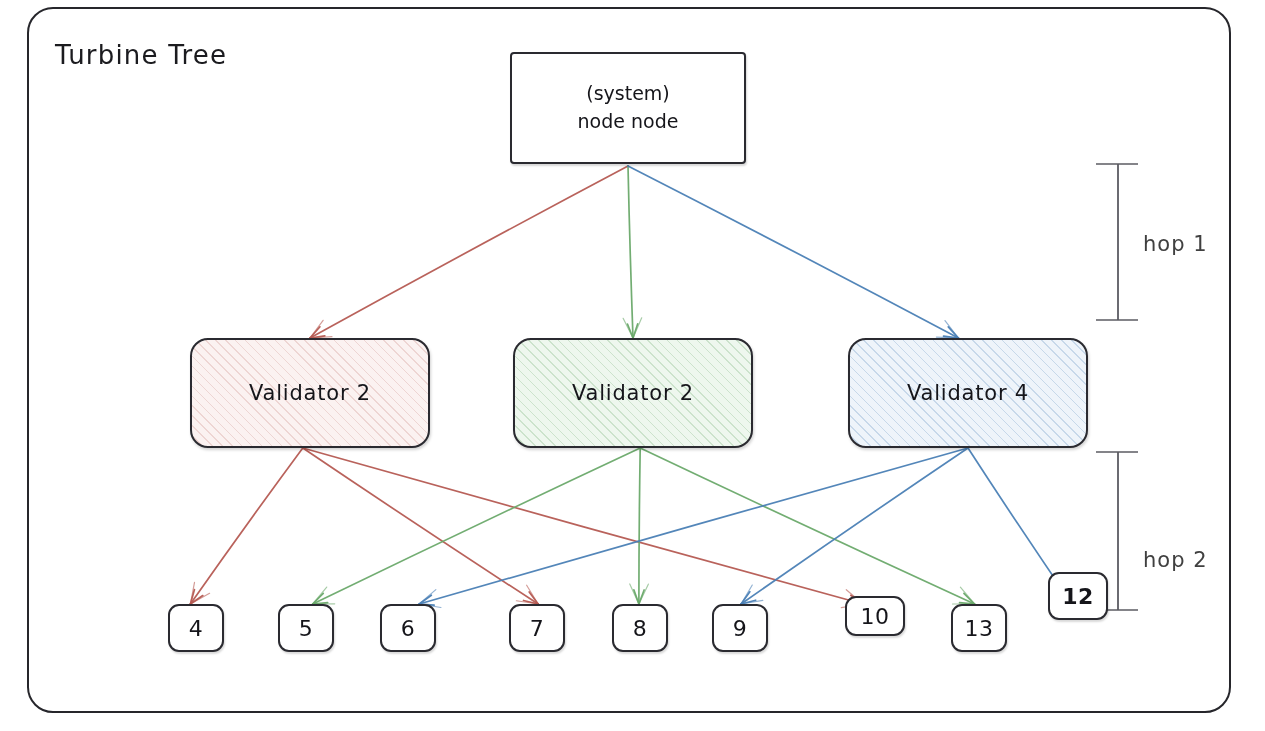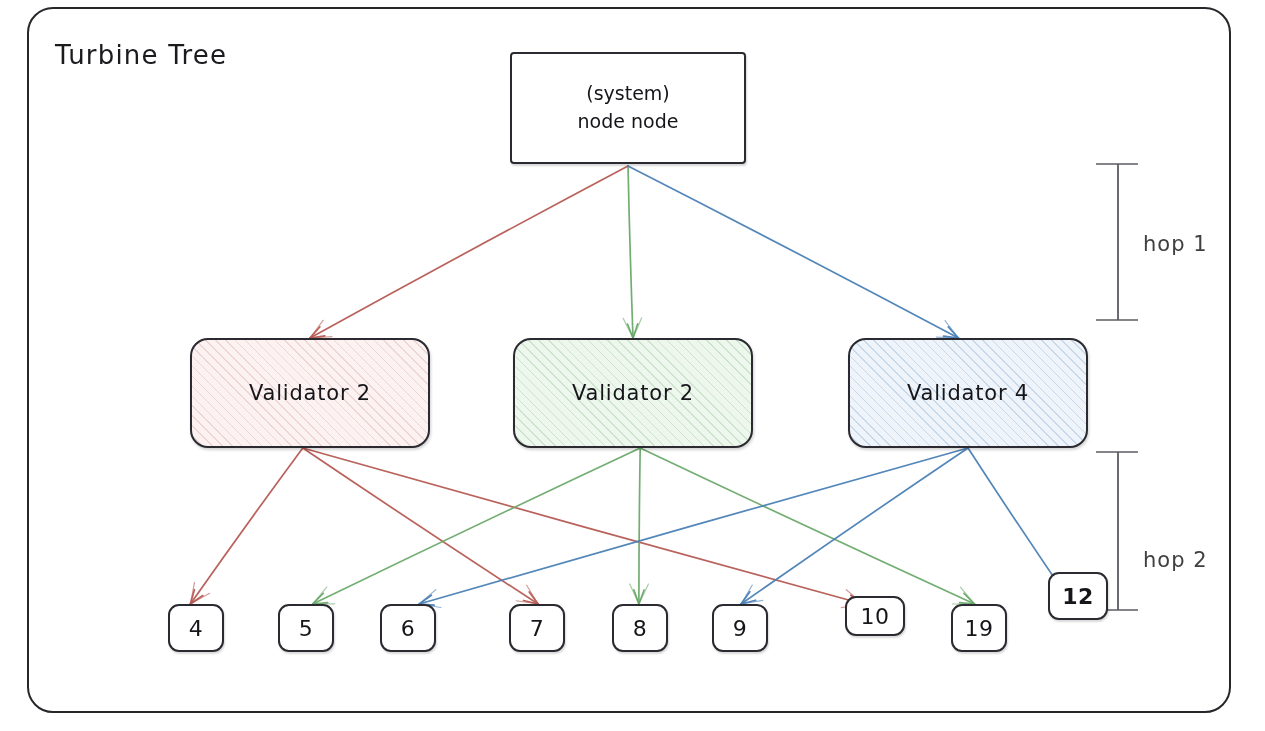--- a/index.html
+++ b/index.html
@@ -281,21 +281,21 @@
       <div class="node node-leaf" style="left: 612px; top: 604px; width: 56px; height: 48px;">
         <span>8</span>
       </div>
       <div class="node node-leaf" style="left: 712px; top: 604px; width: 56px; height: 48px;">
         <span>9</span>
       </div>
       <div class="node node-leaf" style="left: 845px; top: 596px; width: 60px; height: 40px;">
         <span>10</span>
       </div>
       <div class="node node-leaf" style="left: 951px; top: 604px; width: 56px; height: 48px;">
-        <span>19</span>
+        <span>13</span>
       </div>
       <div class="node node-leaf" style="left: 1048px; top: 572px; width: 60px; height: 48px; font-weight: bold;">
         <span>12</span>
       </div>
     </div>
 
   <div id="hop-host">
       <div class="hop-label" style="left: 1143px; top: 232px;">hop 1</div>
       <div class="hop-label" style="left: 1143px; top: 548px;">hop 2</div>
     </div>

